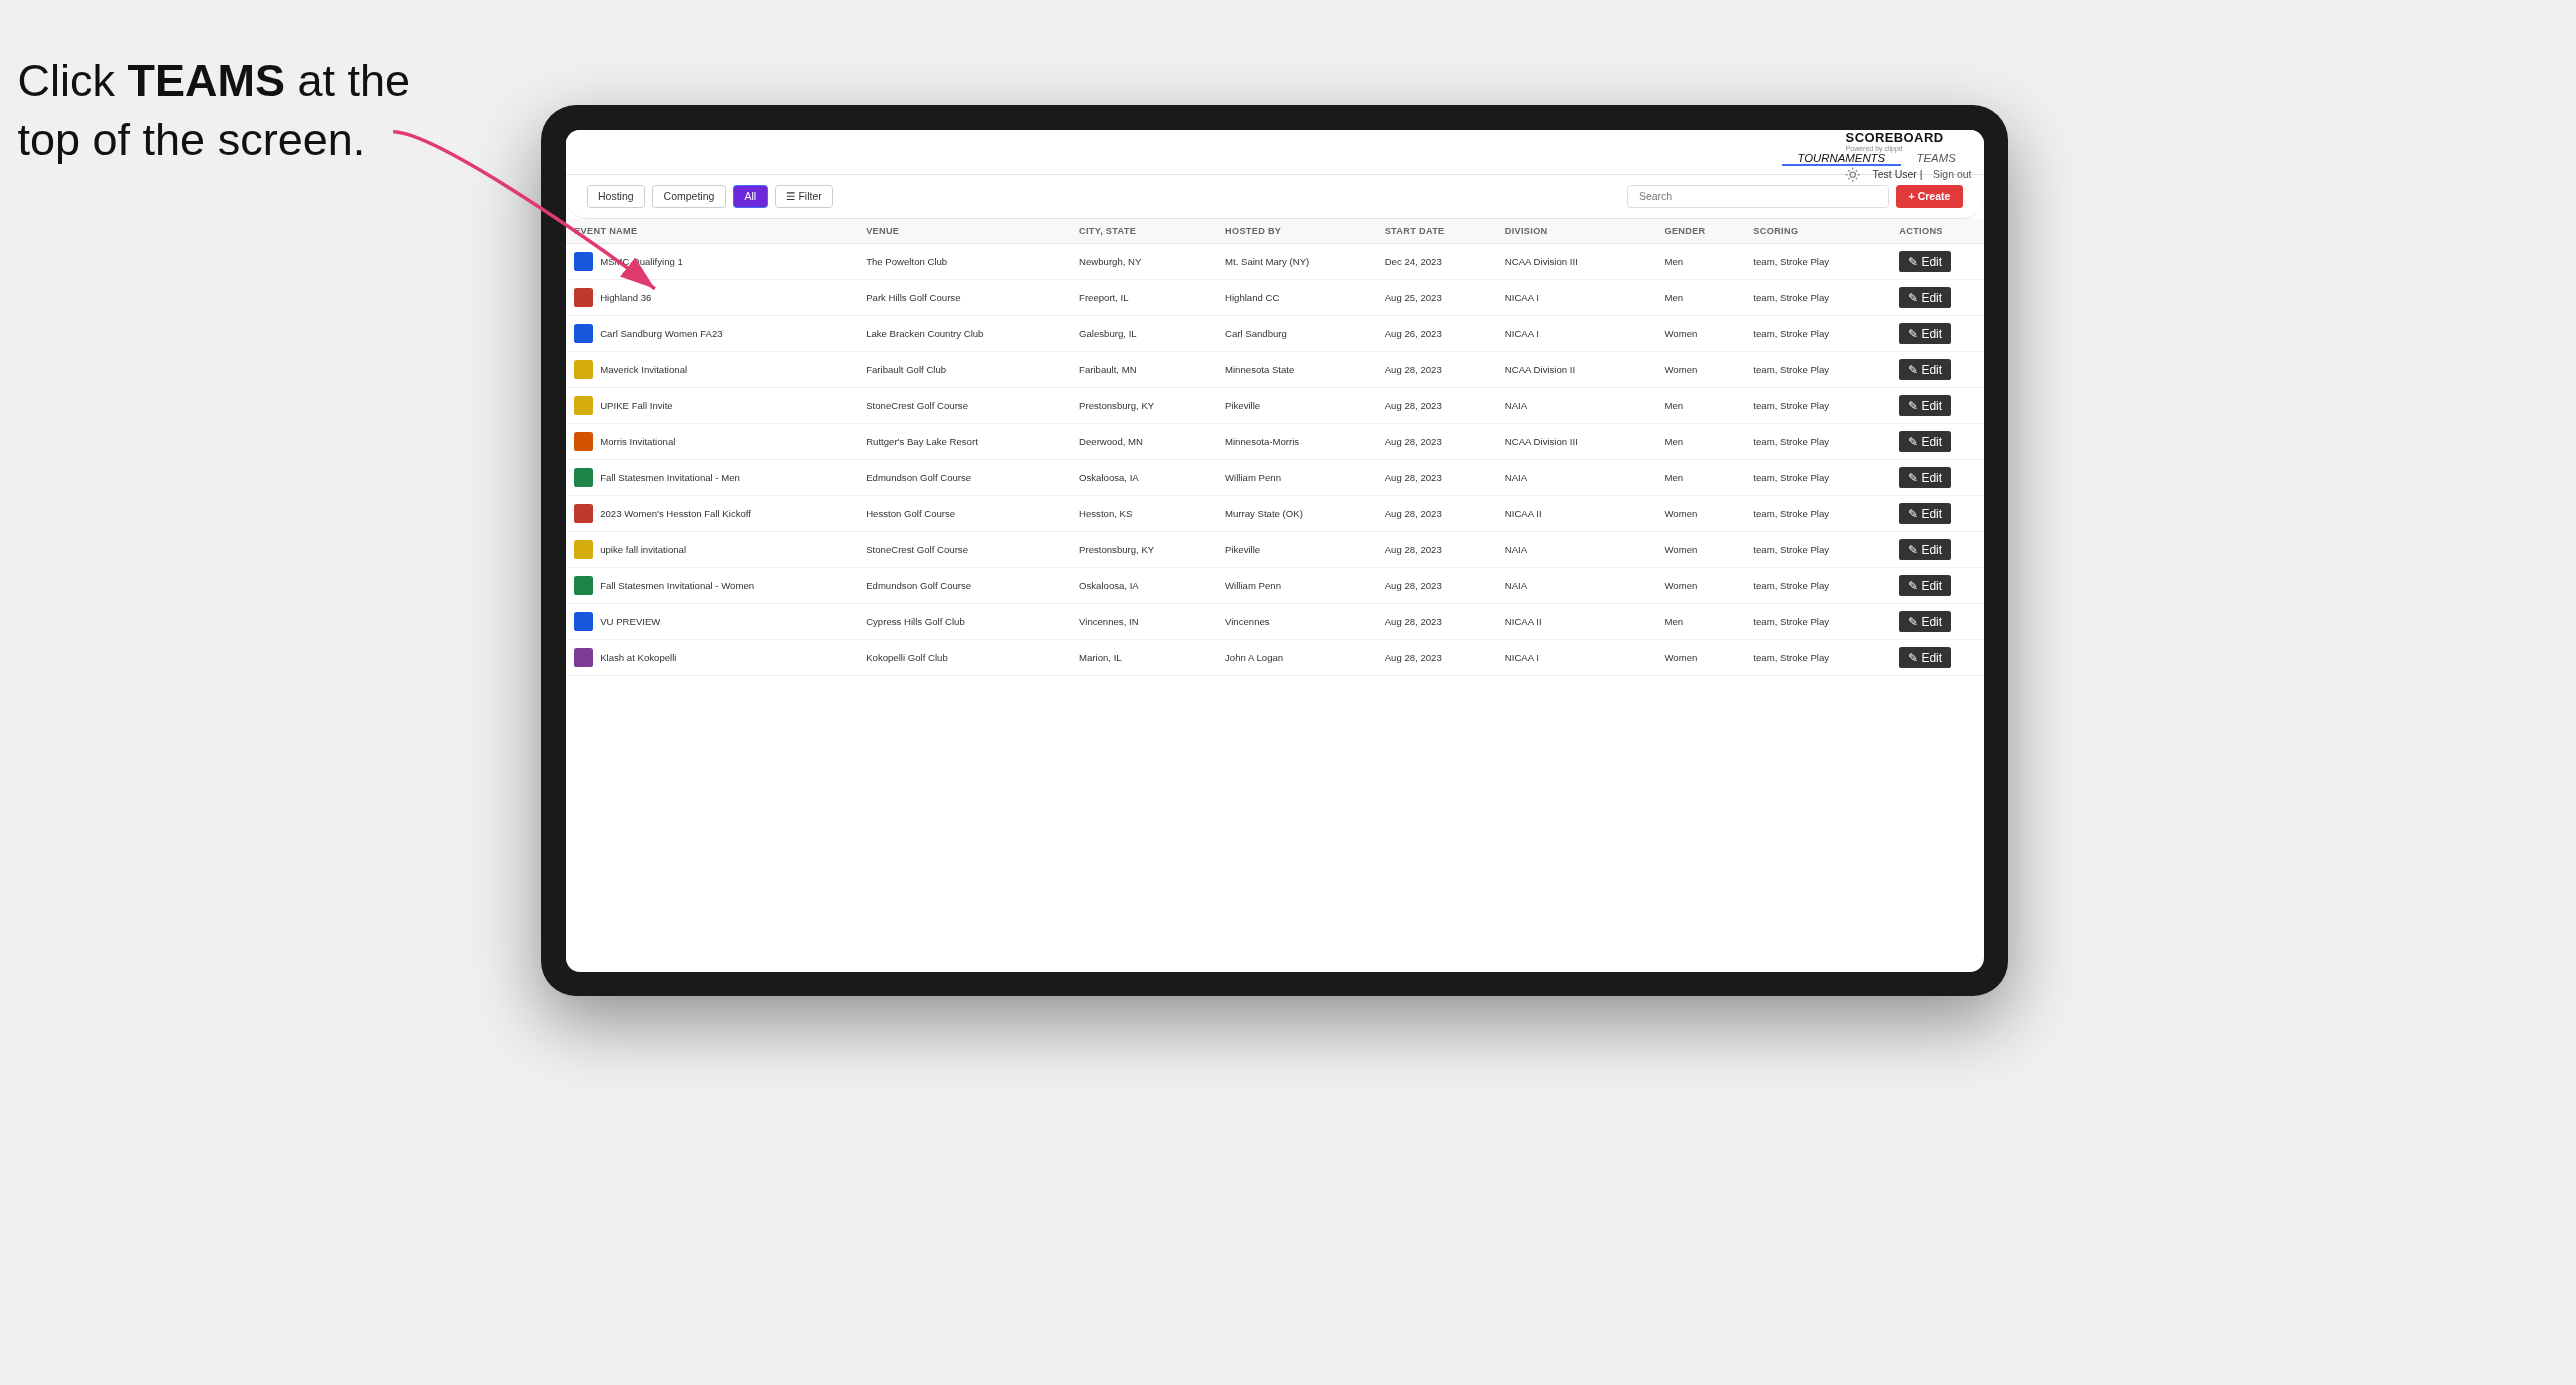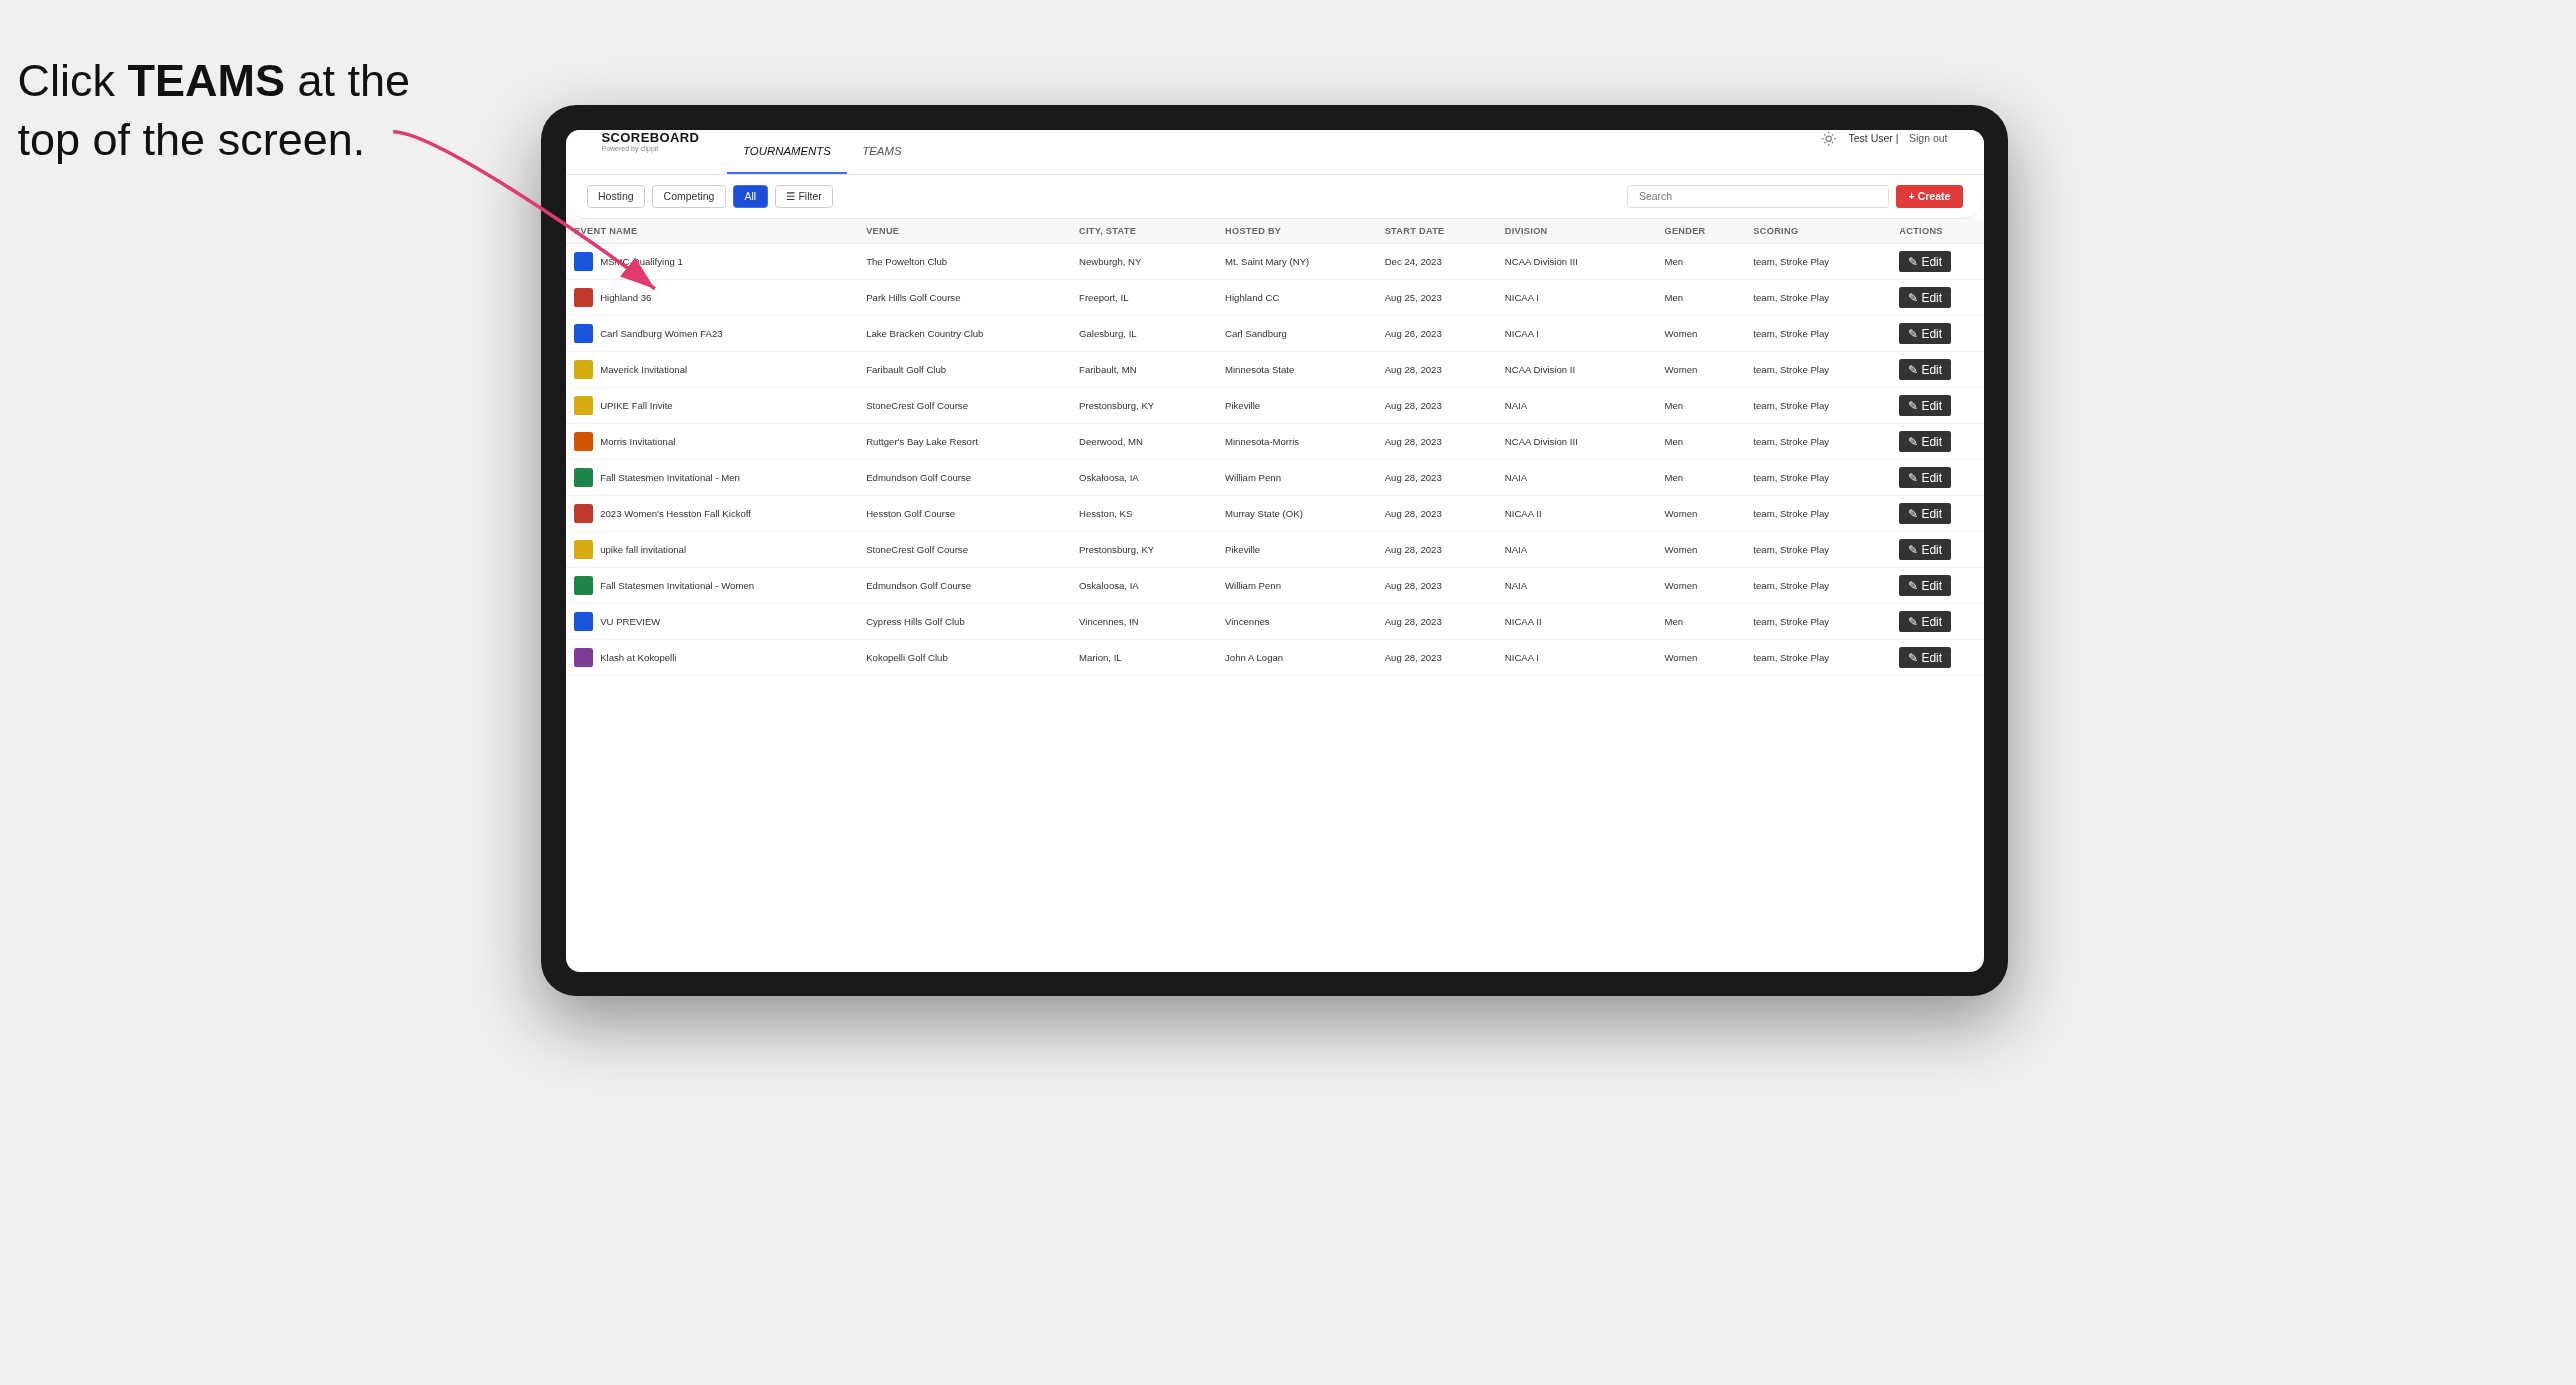--- a/index.html
+++ b/index.html
@@ -55,26 +55,27 @@
       background: #fff;
       border-radius: 14px;
       overflow: hidden;
       display: flex;
       flex-direction: column;
     }
 
     
     .nav-bar {
       display: flex;
-      align-items: flex-start;
-      padding: 0 36px;
+      align-items: flex-end;
+      padding: 0 12px;
       height: 45px;
       border-bottom: 0.9px solid #e5e5e5;
       background: #fff;
       flex-shrink: 0;
+      flex-direction: column;
     }
 
     .logo-area {
       display: flex;
       flex-direction: column;
       margin-right: 28px;
     }
 
     .logo-text {
       font-size: 13px;
@@ -151,21 +152,21 @@
       padding: 4.4px 10.5px;
       border: 0.9px solid #ccc;
       border-radius: 3.5px;
       font-size: 10.5px;
       background: #fff;
       cursor: pointer;
       color: #333;
     }
 
     .filter-btn.active {
-      background: #1d4ed8;
+      background: #6d28d9;
       color: #fff;
       border-color: #3b6ef5;
     }
 
     .filter-with-icon {
       padding: 4.4px 10.5px;
       border: 0.9px solid #ccc;
       border-radius: 3.5px;
       font-size: 10.5px;
       background: #fff;

